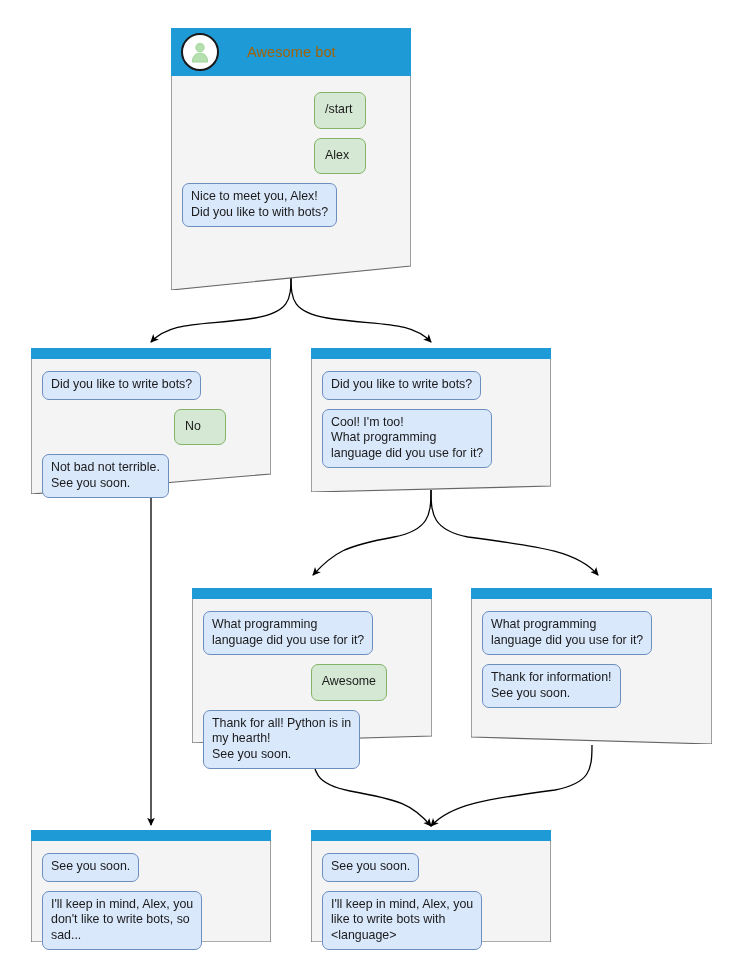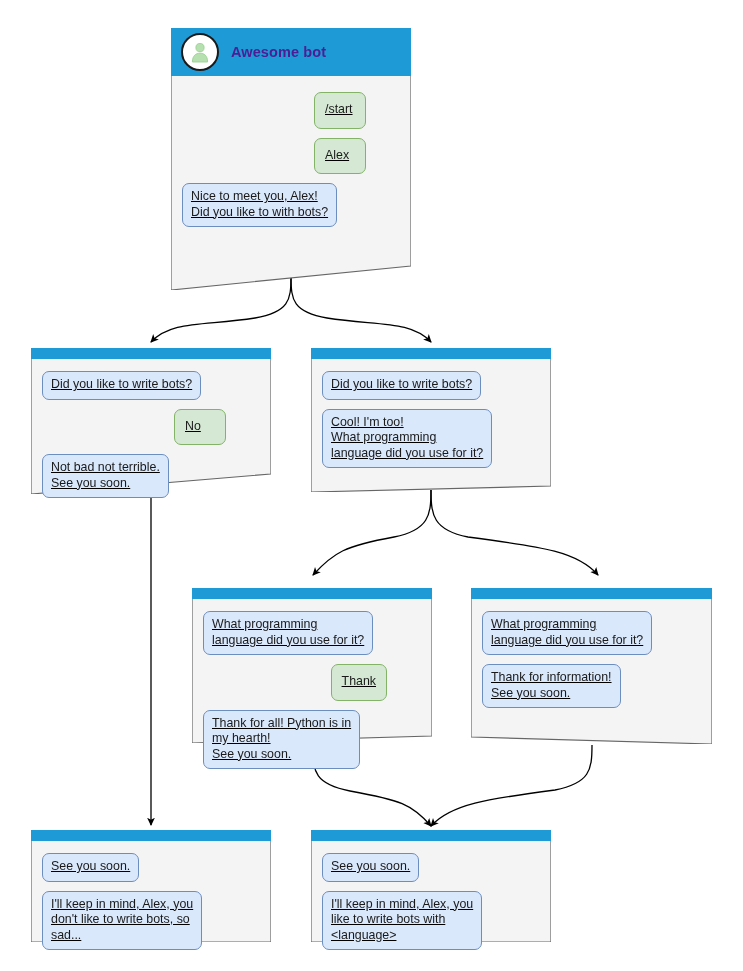--- a/index.html
+++ b/index.html
@@ -74,40 +74,39 @@
     border-radius: 50%;
     background: #ffffff;
     border: 2px solid #1a1a1a;
     display: flex;
     align-items: center;
     justify-content: center;
     flex: 0 0 auto;
     box-sizing: border-box;
   }
   .bot-title {
-    color: #4c1d95;
+    color: #a16207;
     font-size: 14.5px;
-    font-weight: bold;
-    margin-left: 12px;
+    font-weight: normal;
+    margin-left: 28px;
     letter-spacing: 0.1px;
     white-space: nowrap;
   }
 
   .chatarea {
     position: absolute;
     left: 0;
     width: 100%;
     box-sizing: border-box;
     padding: 10px 11px 0 11px;
   }
 
   .msgrow {
     display: flex;
     margin-bottom: 9px;
-    text-decoration: underline;
   }
   .msgrow.left  { justify-content: flex-start; }
   .msgrow.right { justify-content: flex-end; padding-right: 34px; }
 
   .bubble {
     font-size: 12.4px;
     line-height: 15.5px;
     color: #1a1a1a;
     padding: 5px 8px 6px 8px;
     border-radius: 7px;
@@ -232,21 +231,21 @@
       <path d="M0,0 L240,0 L240,11 L0,11 Z" fill="#1e9bd7" stroke="none"></path>
     </svg>
     <div class="node-inner">
       <div class="titlebar"></div>
       <div class="chatarea" style="top:13px;">
         <div class="msgrow left">
           <div class="bubble bot">What programming
 language did you use for it?</div>
         </div>
         <div class="msgrow right">
-          <div class="bubble user">Thank</div>
+          <div class="bubble user">Awesome</div>
         </div>
         <div class="msgrow left">
           <div class="bubble bot">Thank for all! Python is in
 my hearth!
 See you soon.</div>
         </div>
       </div>
     </div>
   </div>
 

